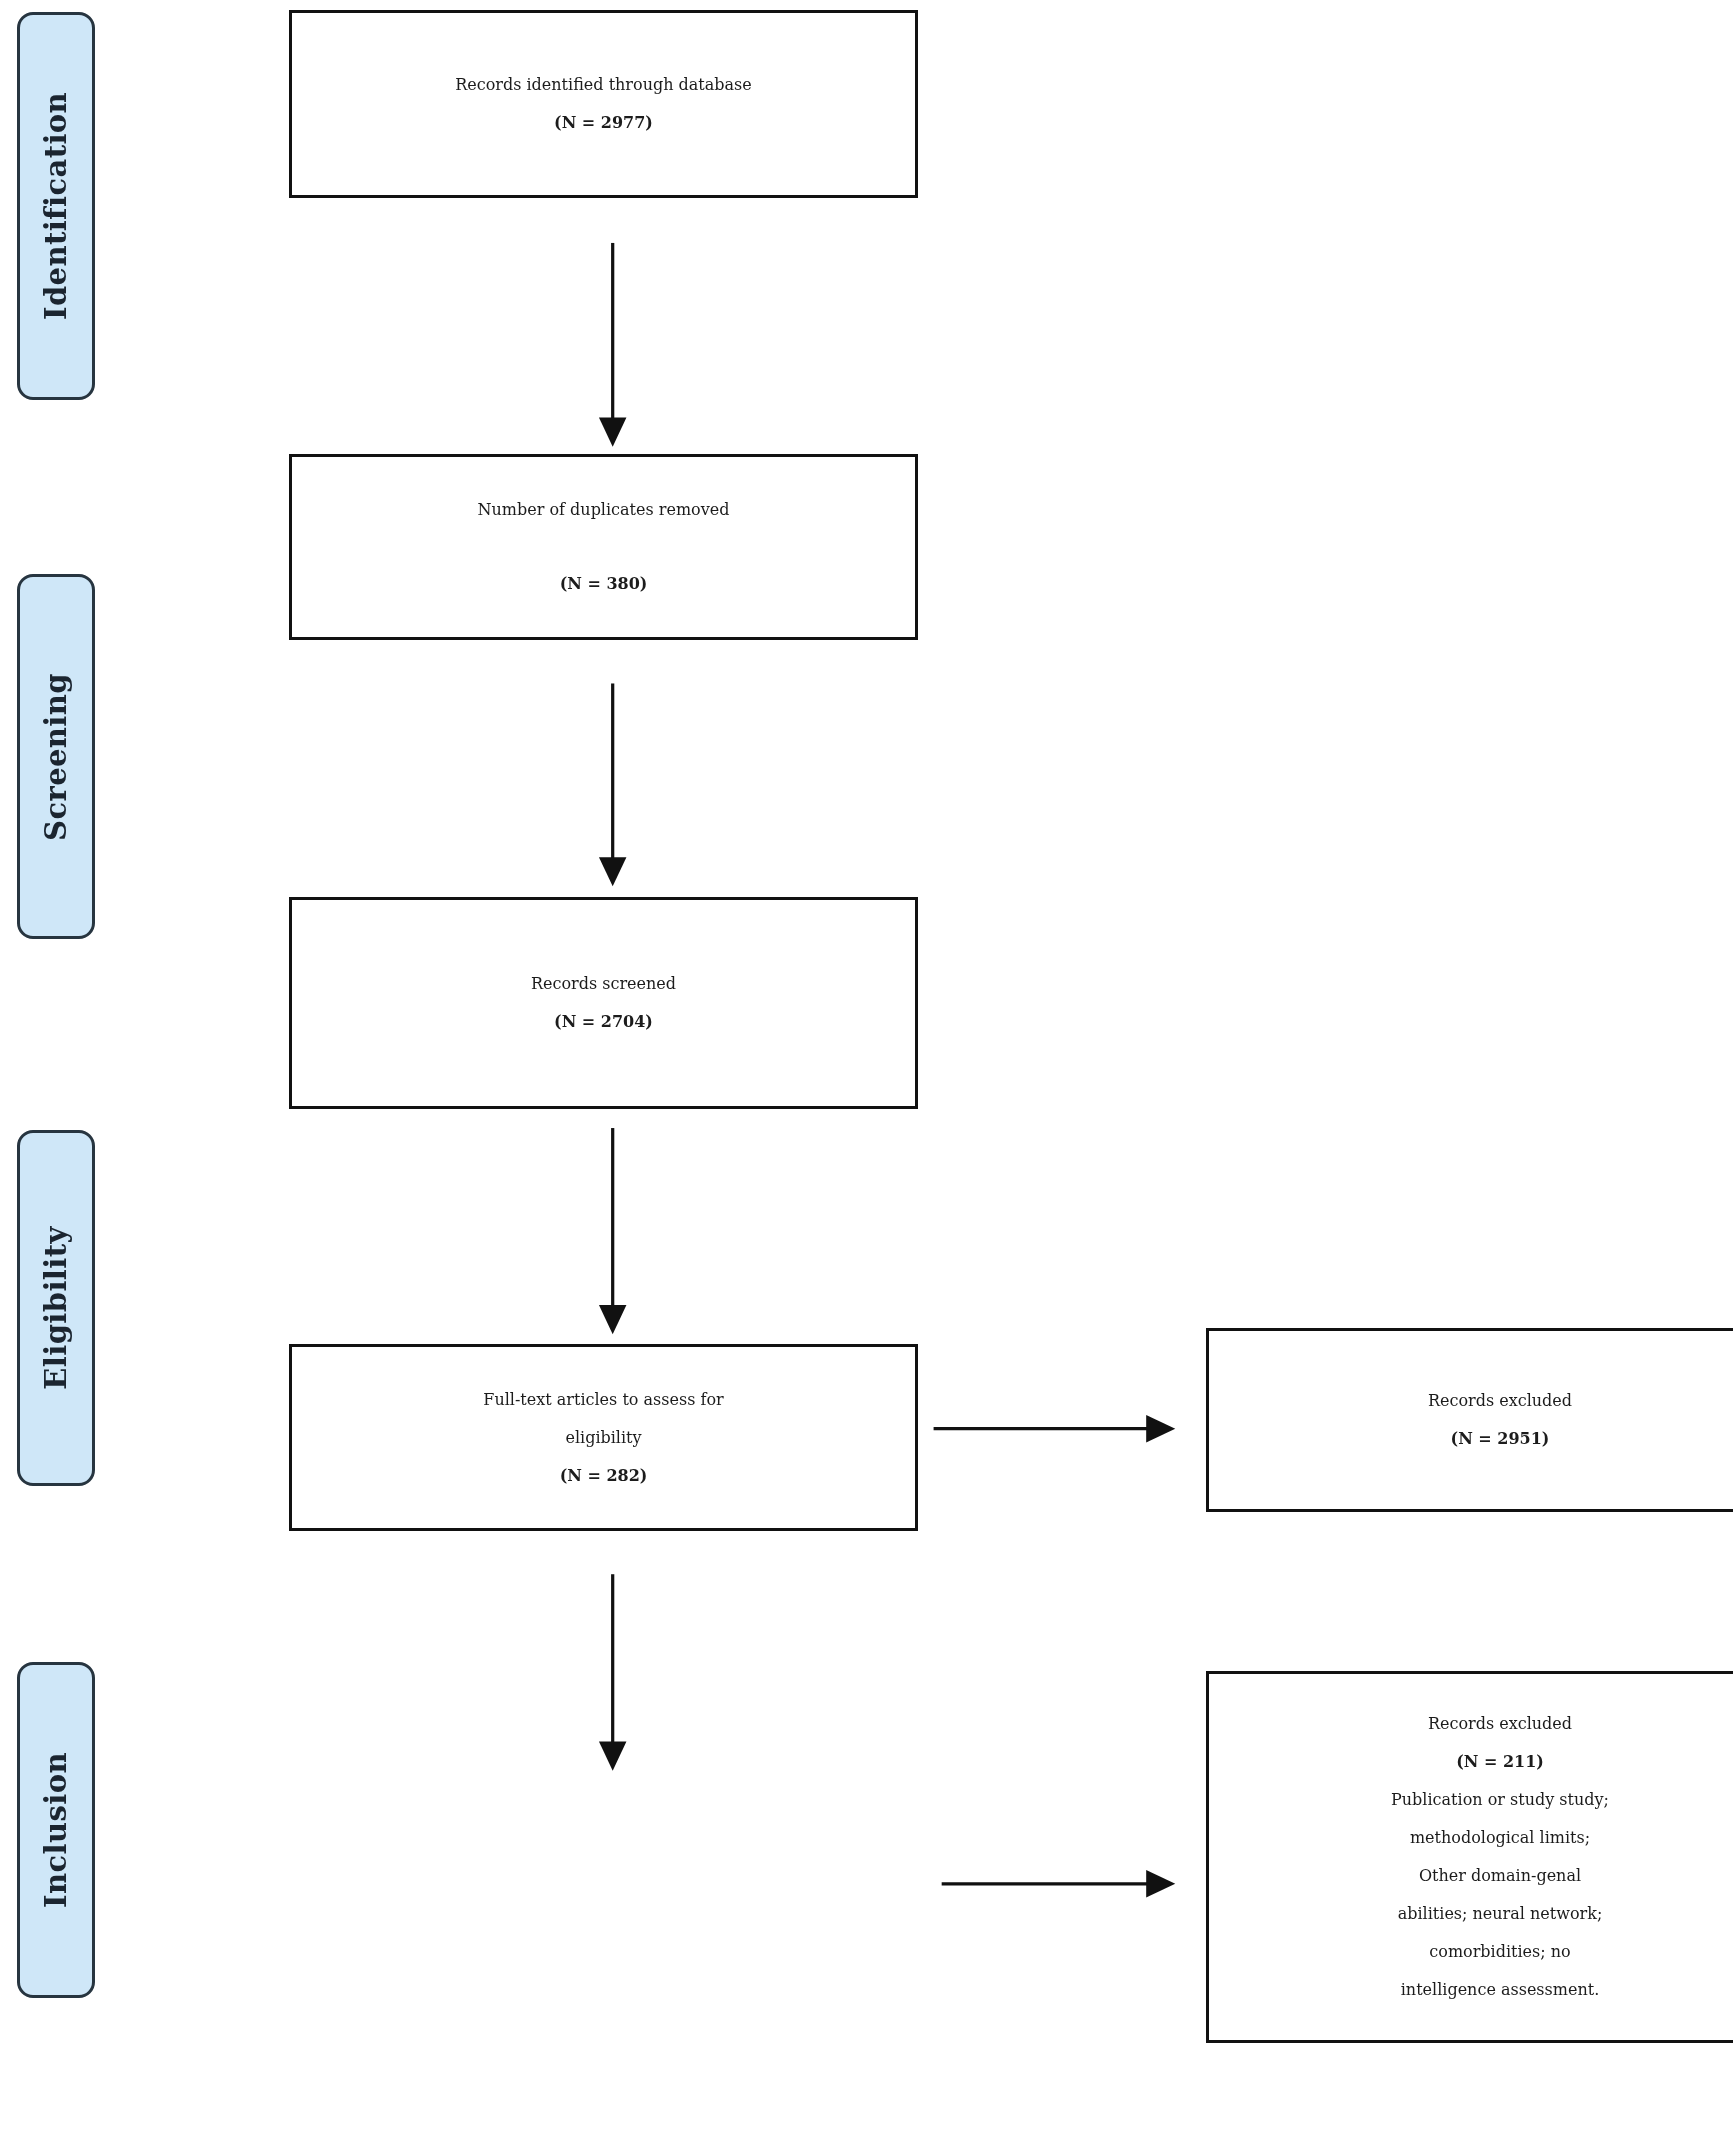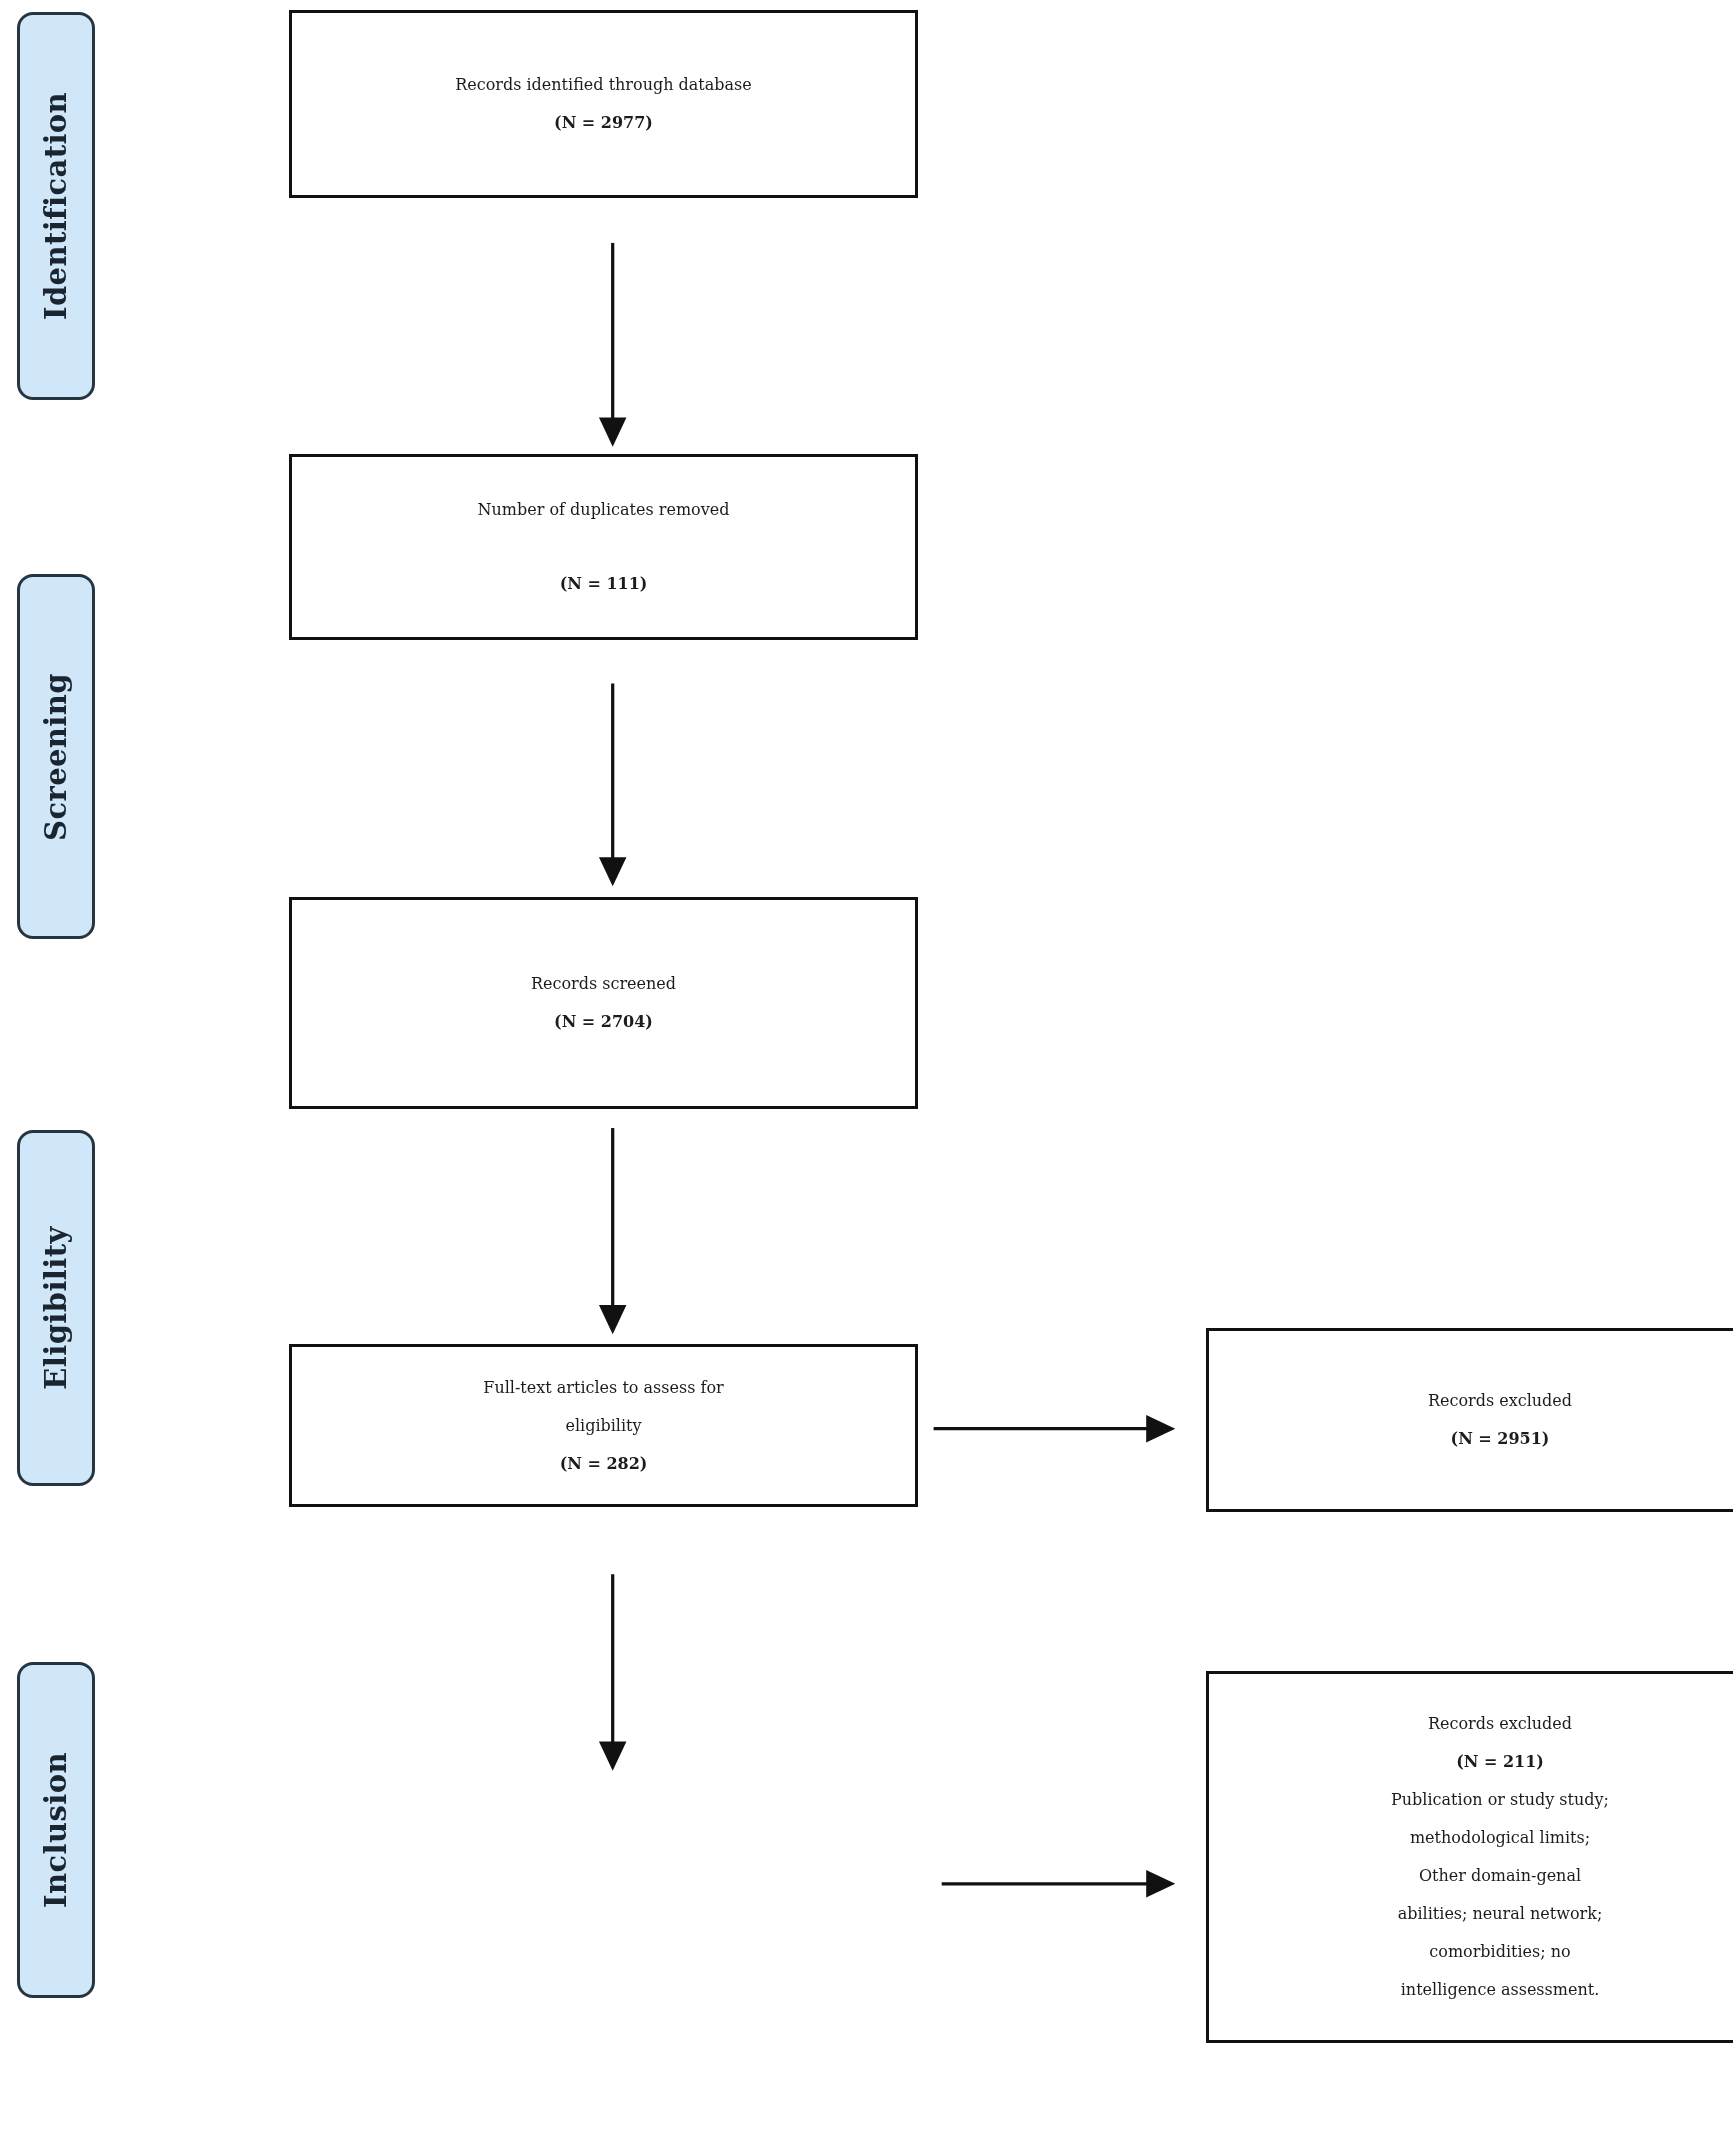--- a/index.html
+++ b/index.html
@@ -70,29 +70,29 @@
     <span>Inclusion</span>
   </div>
 
   <div class="fbox center-col" style="top:9.7px;height:188px;">
     <div>Records identified through database</div>
     <div class="b">(N = 2977)</div>
   </div>
 
   <div class="fbox center-col" style="top:454px;height:186px;gap:36px;">
     <div>Number of duplicates removed</div>
-    <div class="b">(N = 111)</div>
+    <div class="b">(N = 380)</div>
   </div>
 
   <div class="fbox center-col" style="top:897px;height:212px;">
     <div>Records screened</div>
     <div class="b">(N = 2704)</div>
   </div>
 
-  <div class="fbox center-col" style="top:1344px;height:163px;">
+  <div class="fbox center-col" style="top:1344px;height:187px;">
     <div>Full-text articles to assess for</div>
     <div>eligibility</div>
     <div class="b">(N = 282)</div>
   </div>
 
 
   <div class="fbox right-col" style="top:1328px;height:184px;">
     <div>Records excluded</div>
     <div class="b">(N = 2951)</div>
   </div>

